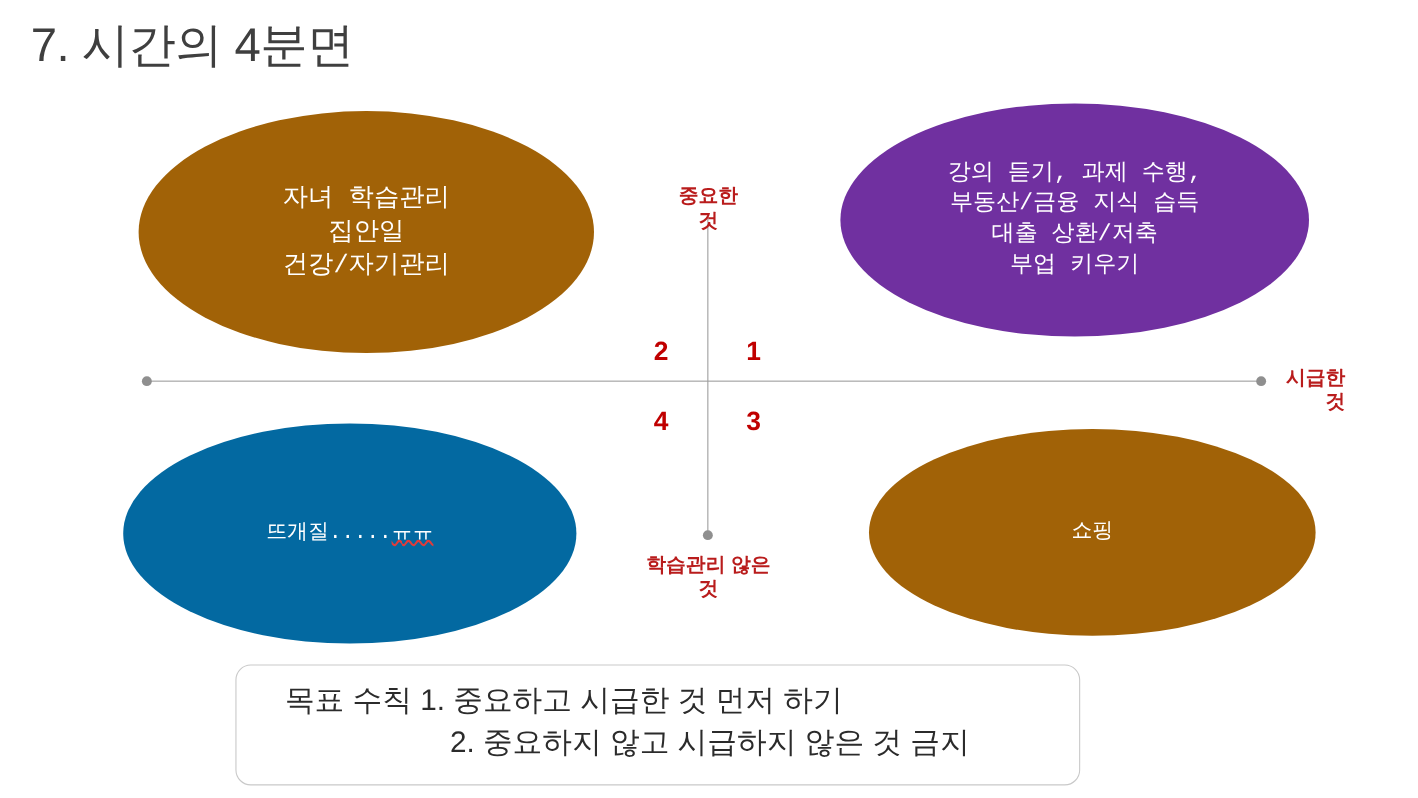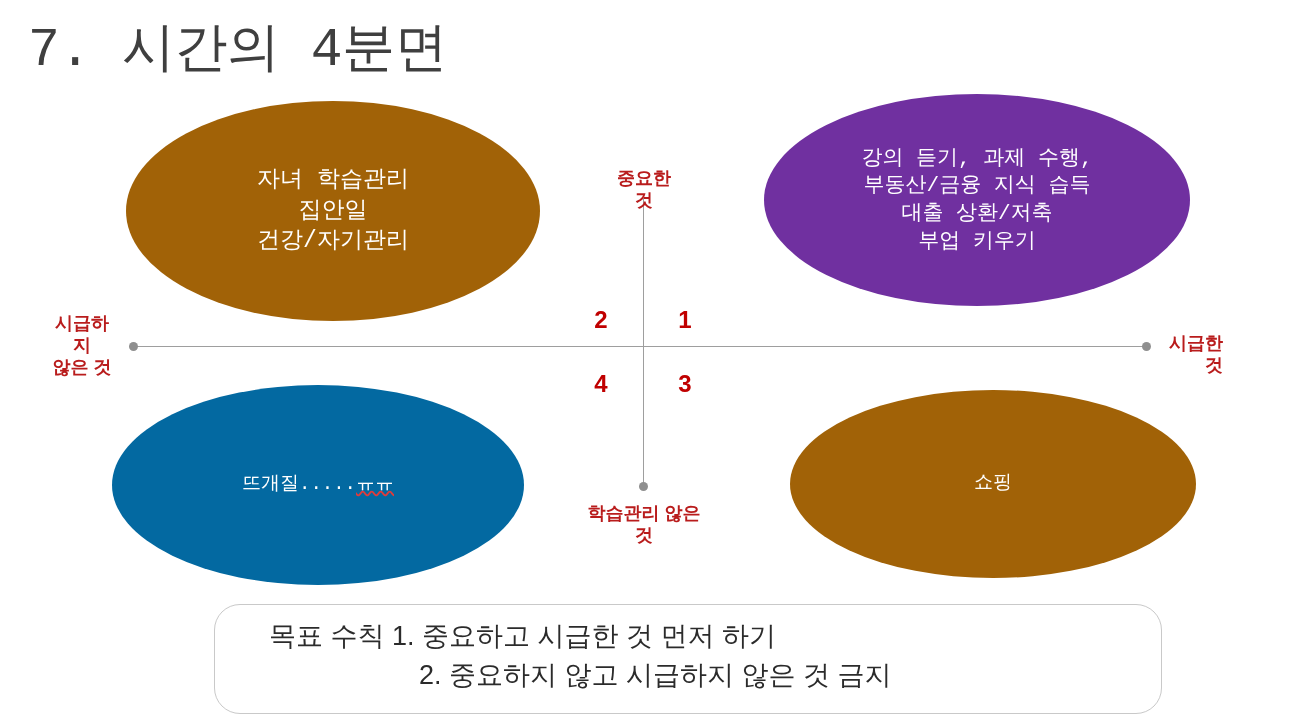--- a/index.html
+++ b/index.html
@@ -18,26 +18,25 @@
     height: 725px;
     background: #ffffff;
     overflow: hidden;
   }
 
   
   #page-title {
     position: absolute;
     left: 28px;
     top: 12px;
-    font-size: 53px;
+    font-size: 43px;
     font-weight: 400;
     color: #3f3f3f;
     letter-spacing: -0.5px;
     white-space: nowrap;
-    font-family: Liberation Mono, monospace;
   }
 
   
   .quad-ellipse {
     position: absolute;
     border-radius: 50%;
     display: flex;
     align-items: center;
     justify-content: center;
     text-align: center;
@@ -137,27 +136,27 @@
   #quad-number-2 { left: 588px; top: 306px; }
   #quad-number-1 { left: 672px; top: 306px; }
   #quad-number-4 { left: 588px; top: 370px; }
   #quad-number-3 { left: 672px; top: 370px; }
 
   
   #goal-box {
     position: absolute;
     left: 214px;
     top: 604px;
-    width: 948px;
+    width: 768px;
     height: 110px;
     border: 1px solid #c9c9c9;
-    border-radius: 26px;
+    border-radius: 14px;
     box-sizing: border-box;
     background: #ffffff;
-    padding: 12px 26px 0 26px;
+    padding: 12px 26px 0 16px;
   }
   #goal-box .goal-line {
     font-size: 27px;
     color: #2b2b2b;
     line-height: 1.45;
     white-space: nowrap;
   }
   #goal-line-1 { text-align: left; padding-left: 28px; }
   #goal-line-2 { text-align: left; padding-left: 178px; }
 </style>
@@ -193,23 +192,20 @@
   <div id="axis-vertical"></div>
 
   <div class="axis-dot" id="axis-dot-left"></div>
   <div class="axis-dot" id="axis-dot-right"></div>
   <div class="axis-dot" id="axis-dot-bottom"></div>
 
   <div class="axis-label" id="axis-label-top">중요한
 것</div>
   <div class="axis-label" id="axis-label-bottom">학습관리 않은
 것</div>
-  <div class="axis-label" id="axis-label-left">시급하
-지
-않은 것</div>
   <div class="axis-label" id="axis-label-right">시급한
 것</div>
 
   <div class="quad-number" id="quad-number-2">2</div>
   <div class="quad-number" id="quad-number-1">1</div>
   <div class="quad-number" id="quad-number-4">4</div>
   <div class="quad-number" id="quad-number-3">3</div>
 
   <div id="goal-box">
     <div class="goal-line" id="goal-line-1">목표 수칙 1. 중요하고 시급한 것 먼저 하기</div>

